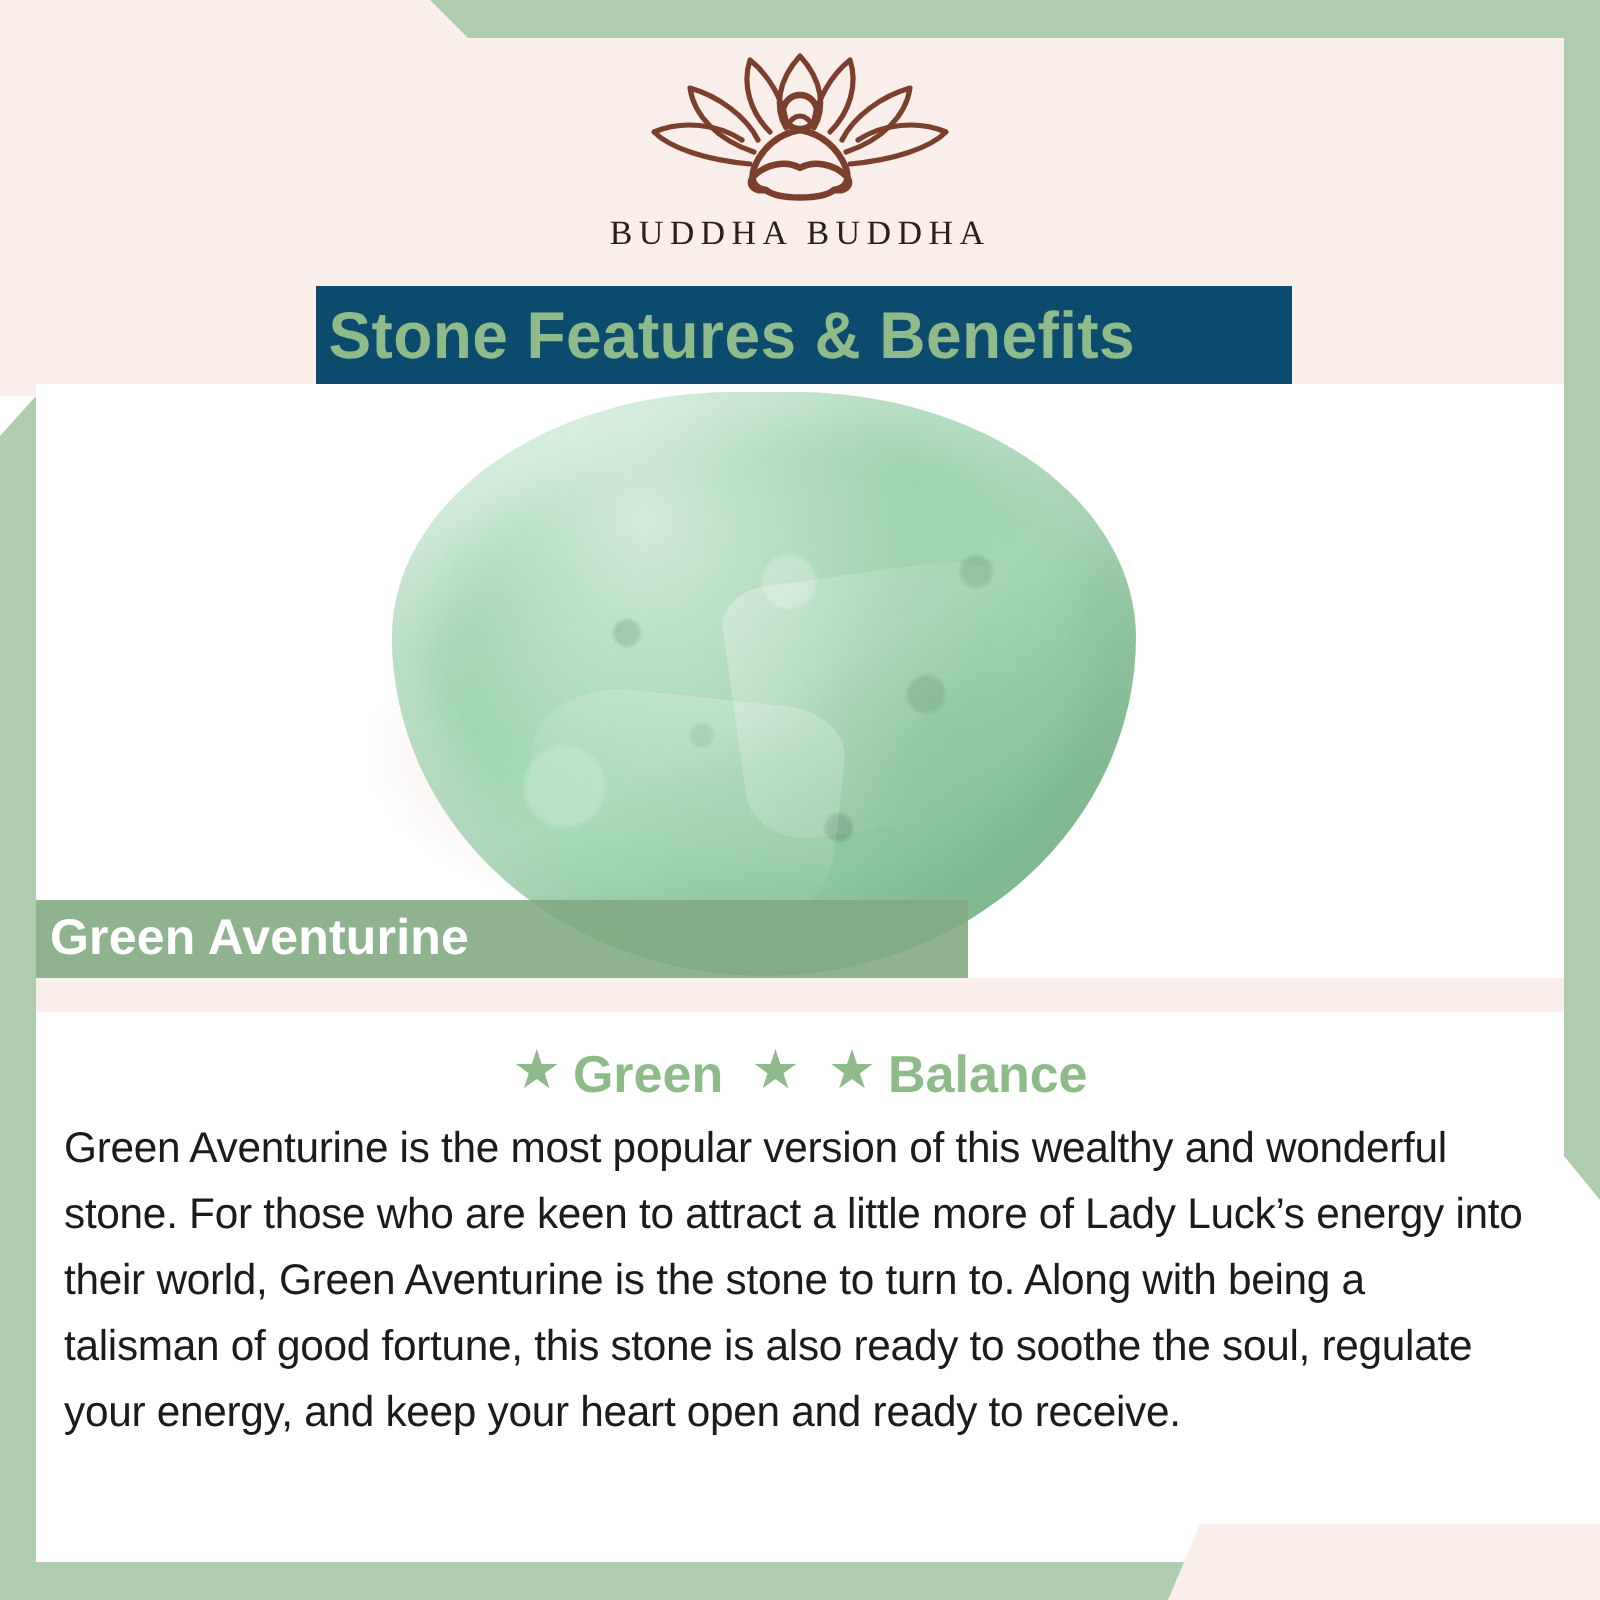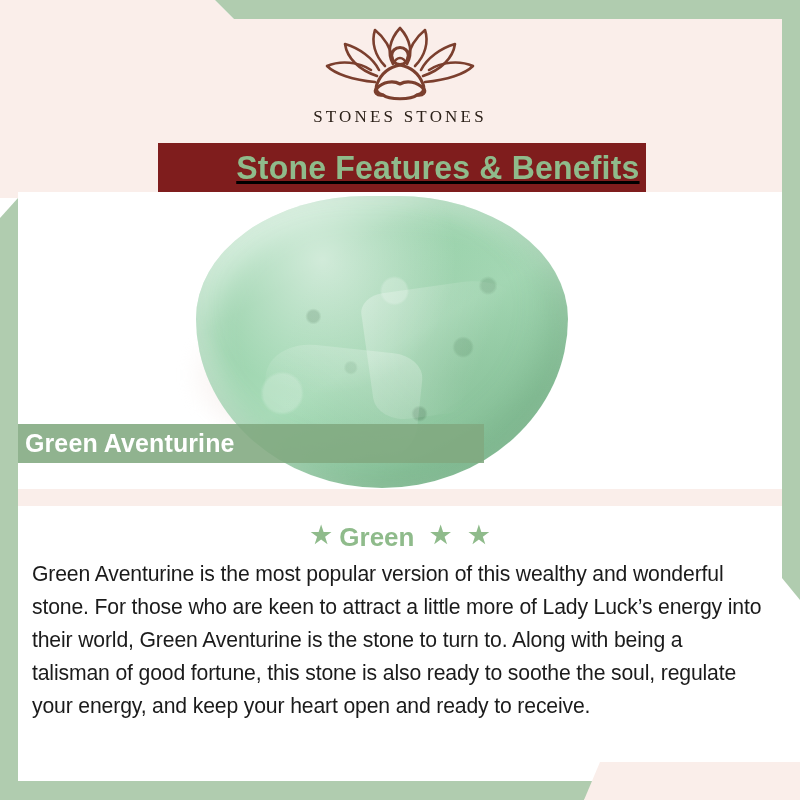--- a/index.html
+++ b/index.html
@@ -70,22 +70,22 @@
     margin-top:1px;
     font-family:"Liberation Serif", serif;
     font-size:17px;letter-spacing:3.2px;
     color:#2b2018;font-weight:400;
     text-align:center;
   }
 
   
   .title-band{
     position:absolute;top:143px;left:158px;width:488px;height:50px;
-    background:#7f1d1d;
-    display:flex;align-items:center;justify-content:flex-end;text-decoration:underline;
+    background:#0c4a6e;
+    display:flex;align-items:center;justify-content:flex-start;
   }
   .title-text{
     font-family:"Liberation Sans", sans-serif;
     font-weight:bold;
     font-size:33px;
     letter-spacing:.2px;
     color:#8fbb8b;
     white-space:nowrap;
     transform:scaleX(.97);
   }
@@ -132,21 +132,21 @@
   }
   .stone-facet-b{
     position:absolute;left:18%;top:52%;width:42%;height:40%;
     background:linear-gradient(200deg, rgba(255,255,255,.26), rgba(255,255,255,0) 70%);
     transform:rotate(6deg);
     border-radius:30% 20% 40% 24%;
   }
 
   
   .name-band{
-    position:absolute;top:424px;left:18px;width:466px;height:39px;
+    position:absolute;top:450px;left:18px;width:466px;height:39px;
     background:rgba(129,169,128,.88);
     display:flex;align-items:center;
   }
   .name-text{
     margin-left:7px;
     color:#ffffff;font-weight:bold;font-size:25px;
     letter-spacing:.1px;
     font-family:"Liberation Sans", sans-serif;
   }
 
@@ -212,21 +212,21 @@
       <g fill="none" stroke="#7b3f2e" stroke-width="3.2" stroke-linecap="round" stroke-linejoin="round">
 
         <circle cx="85" cy="34" r="8.5"></circle>
 
         <path d="M85 43 C 74 45, 66 52, 62 62 C 60 68, 62 72, 68 73"></path>
         <path d="M85 43 C 96 45, 104 52, 108 62 C 110 68, 108 72, 102 73"></path>
 
         <path d="M68 73 C 62 74, 58 70, 62 66 C 68 60, 78 58, 85 62 C 92 58, 102 60, 108 66 C 112 70, 108 74, 102 73 C 96 78, 74 78, 68 73 Z"></path>
       </g>
     </svg>
-    <div class="logo-word">STONES STONES</div>
+    <div class="logo-word">BUDDHA BUDDHA</div>
   </div>
 
   <div class="title-band">
     <div class="title-text">Stone Features &amp; Benefits</div>
   </div>
 
   <div class="photo">
     <div class="stone-shadow"></div>
     <div class="stone">
       <div class="stone-facet-a"></div>
@@ -243,18 +243,19 @@
   <div class="benefits">
     <div class="benefit">
       <span class="star">★</span>
       <span class="label">Green</span>
     </div>
     <div class="benefit">
       <span class="star">★</span>
     </div>
     <div class="benefit">
       <span class="star">★</span>
+      <span class="label">Balance</span>
     </div>
   </div>
 
   <div class="body-copy">Green Aventurine is the most popular version of this wealthy and wonderful stone. For those who are keen to attract a little more of Lady Luck’s energy into their world, Green Aventurine is the stone to turn to. Along with being a talisman of good fortune, this stone is also ready to soothe the soul, regulate your energy, and keep your heart open and ready to receive.</div>
 
 </div>
 
 </body></html>

